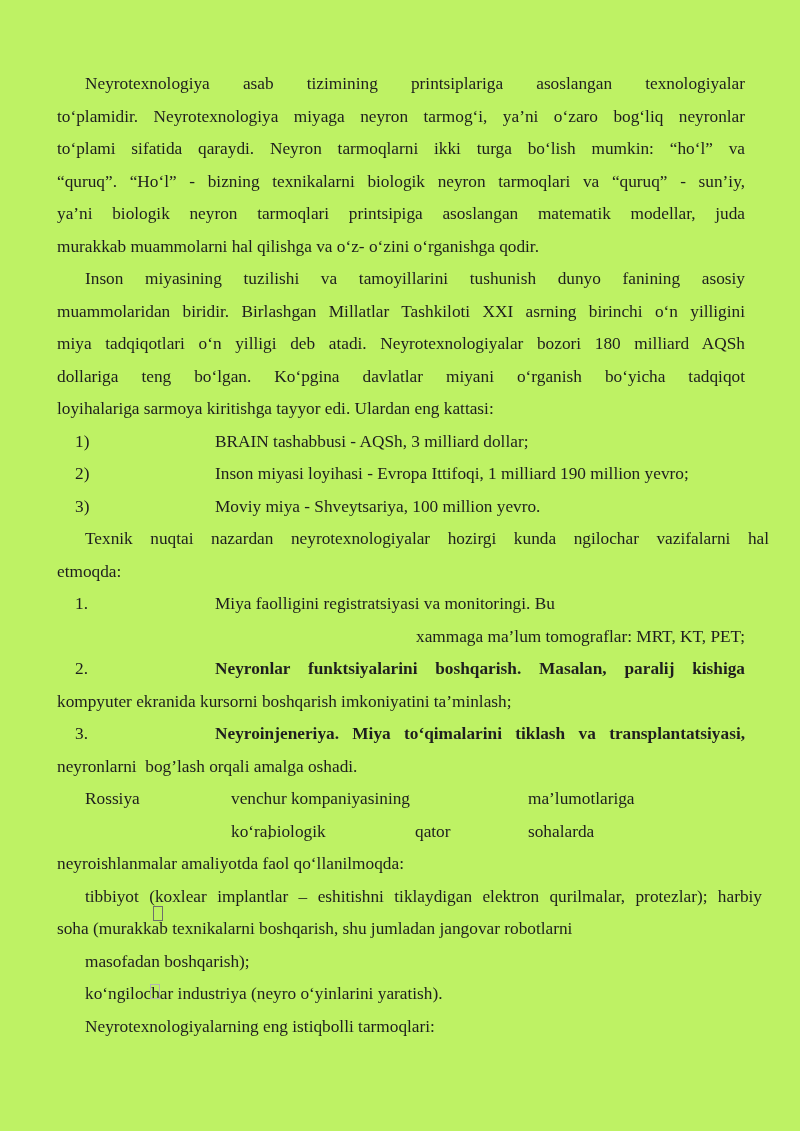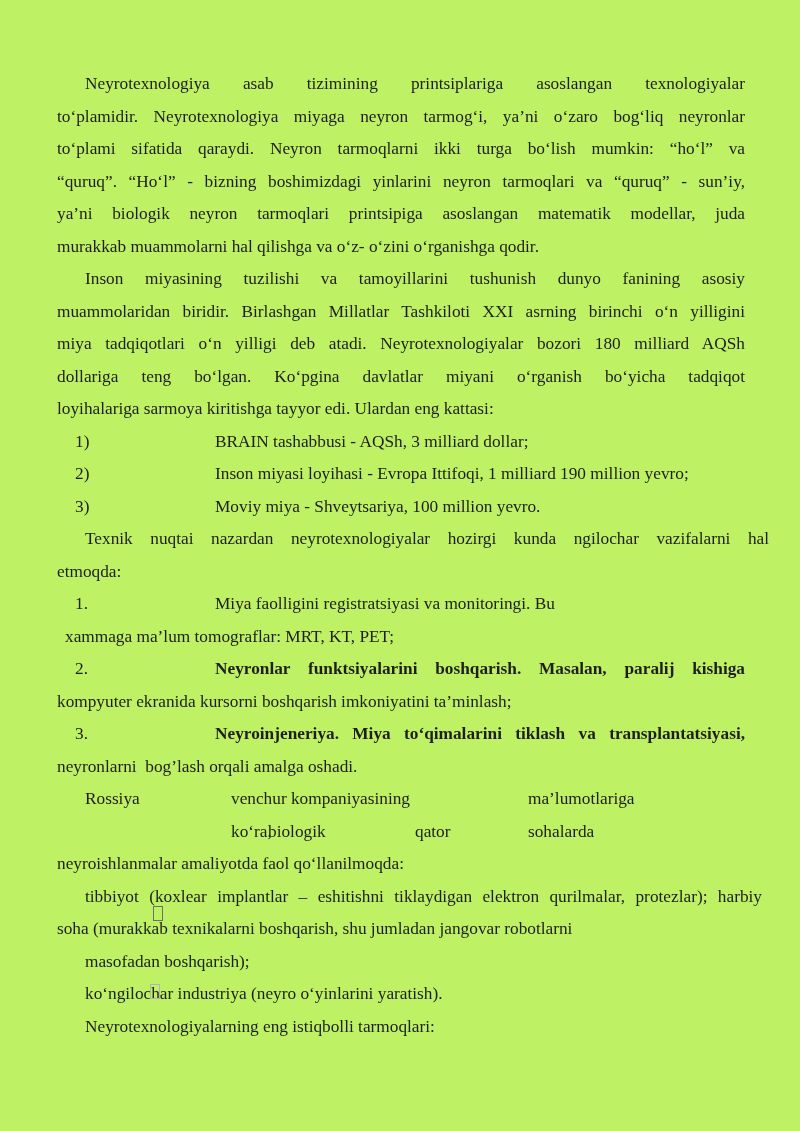--- a/index.html
+++ b/index.html
@@ -7,42 +7,42 @@
     width:800px;height:1131px;background:#bef264;position:relative;overflow:hidden;
     font-family:"Liberation Serif","DejaVu Serif",serif;
     font-size:17.3px;color:#1e1e1e;
   }
   .content{position:absolute;left:57px;top:68px;width:712px;}
   .line{box-sizing:border-box;width:688px;height:32.5px;line-height:32.5px;white-space:nowrap;}
   .j{text-align:justify;text-align-last:justify;white-space:normal;overflow:hidden;}
   .ind{padding-left:28px;}
   .w712{width:712px;}
   .w705{width:705px;}
-  .x8{padding-left:8px;}
+  .x8{padding-left:8px;text-align:right;}
   .pre{white-space:pre-wrap;}
   .rel{position:relative;}
   .num{position:absolute;left:18px;top:0;}
   .li-text{box-sizing:border-box;margin-left:158px;width:530px;height:32.5px;line-height:32.5px;white-space:nowrap;}
   .li-text.j{white-space:normal;font-weight:bold;}
   .rx{position:absolute;top:0;white-space:nowrap;}
   .px28{left:28px;} .px166{left:174px;} .px211{left:211px;} .px358{left:358px;} .px471{left:471px;}
   .glyph-box{position:absolute;background:transparent;}
   .gb1{left:153px;top:906px;width:8px;height:13px;border:1px solid #6e6e6e;}
   .gb2{left:150px;top:984px;width:8px;height:13px;border:1px solid #b4b4b4;}
 </style>
 </head>
 <body>
 
 <div class="page">
   <div class="content">
 
     <div class="line j ind">Neyrotexnologiya asab tizimining printsiplariga asoslangan texnologiyalar</div>
     <div class="line j">to‘plamidir. Neyrotexnologiya miyaga neyron tarmog‘i, ya’ni o‘zaro bog‘liq neyronlar</div>
     <div class="line j">to‘plami sifatida qaraydi. Neyron tarmoqlarni ikki turga bo‘lish mumkin: “ho‘l” va</div>
-    <div class="line j">“quruq”. “Ho‘l” - bizning boshimizdagi yinlarini neyron tarmoqlari va “quruq” - sun’iy,</div>
+    <div class="line j">“quruq”. “Ho‘l” - bizning texnikalarni biologik neyron tarmoqlari va “quruq” - sun’iy,</div>
     <div class="line j">ya’ni biologik neyron tarmoqlari printsipiga asoslangan matematik modellar, juda</div>
     <div class="line">murakkab muammolarni hal qilishga va o‘z- o‘zini o‘rganishga qodir.</div>
 
     <div class="line j ind">Inson miyasining tuzilishi va tamoyillarini tushunish dunyo fanining asosiy</div>
     <div class="line j">muammolaridan biridir. Birlashgan Millatlar Tashkiloti XXI asrning birinchi o‘n yilligini</div>
     <div class="line j">miya tadqiqotlari o‘n yilligi deb atadi. Neyrotexnologiyalar bozori 180 milliard AQSh</div>
     <div class="line j">dollariga teng bo‘lgan. Ko‘pgina davlatlar miyani o‘rganish bo‘yicha tadqiqot</div>
     <div class="line">loyihalariga sarmoya kiritishga tayyor edi. Ulardan eng kattasi:</div>
 
     <div class="line rel">

